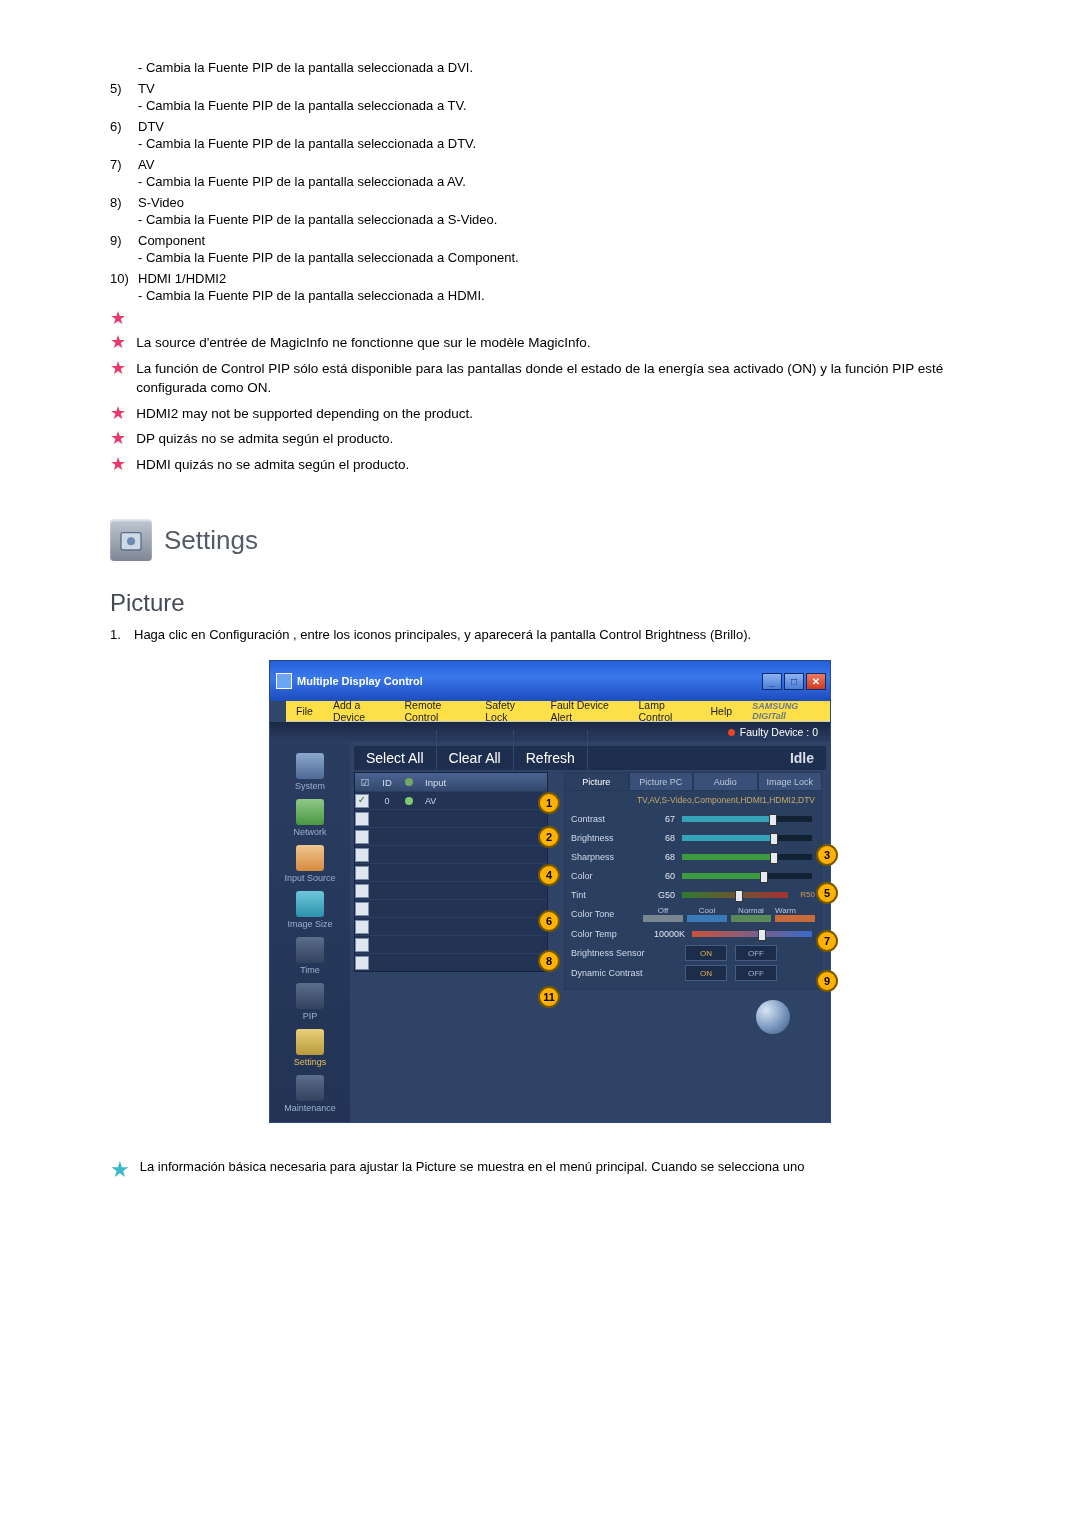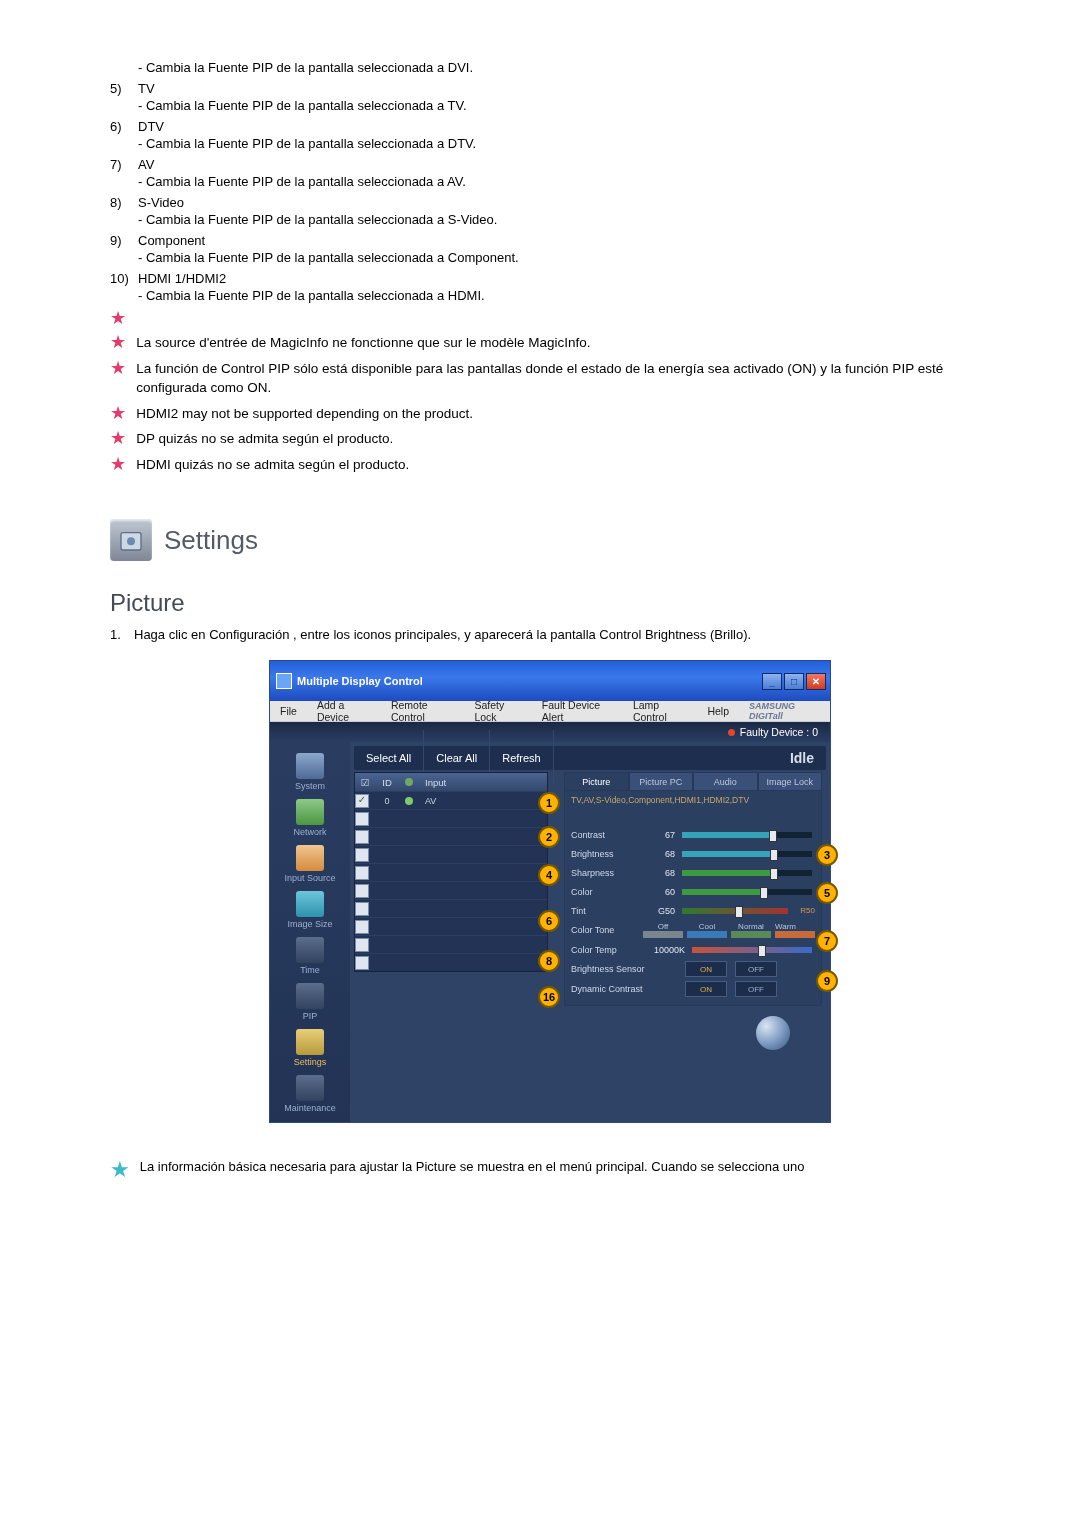--- a/index.html
+++ b/index.html
@@ -88,27 +88,28 @@
     font-size: 11px;
     font-weight: bold;
   }
   .titlebar .t-icon { width:14px;height:14px;background:#6aa6f5;border:1px solid #fff;margin-right:5px;}
   .titlebar .spacer { flex:1; }
   .win-btn { width:18px;height:15px;margin-left:2px;border:1px solid #0a2a6b;display:flex;align-items:center;justify-content:center;font-size:10px;font-weight:bold;}
   .win-min,.win-max{background:linear-gradient(#8db3f0,#4b7dd6);color:#0a2a6b;}
   .win-close{background:linear-gradient(#f07860,#d23a1e);color:#fff;}
   .menubar {
     height: 20px;
-    background: #e5e5e5;
+    background: #fde047;
     display: flex; align-items:center;
     padding: 0 4px;
     gap: 8px;
     font-size: 10.5px;
     color: #222;
     border-bottom: 1px solid #c6cedc;
+    margin-left: 16px;
   }
   .menubar span { padding: 2px 6px; }
   .menubar .brand { margin-left:auto; font-style:italic; color:#6a7794; font-size:9px; font-weight:bold;}
   .faulty-strip {
     background: linear-gradient(#1b2844,#2a3e63);
     height: 20px;
     display:flex; align-items:center; justify-content:flex-end;
     padding: 0 12px;
     font-size: 10.5px;
     color:#fff;
@@ -140,21 +141,21 @@
   .side-item .sicon.yellow{ background: linear-gradient(#e8cf7a,#b89a3c); }
   .main-area { flex:1; background:#2f4366; }
   .button-bar {
     display:flex; align-items:center;
     background:#1e2e4e;
     height:24px;
     margin:4px 4px 0 4px;
     border-radius:2px;
   }
   .btn {
-    font-size:11px;color:#fff;
+    font-size:14px;color:#fff;
     padding: 16px 12px;
     height:100%;
     display:flex;align-items:center;
     border-right:1px solid #32486e;
   }
   .status-idle{margin-left:auto;font-size:14px;color:#d8dfe9;padding-right:12px;font-weight:bold;}
   .device-list {
     margin: 2px 4px 4px 4px;
     background:#223355;
     border:1px solid #18243d;
@@ -174,21 +175,21 @@
   .settings-panel {
     position:absolute;
     right:8px; top:0;
     width: 258px;
   }
   .content-wrap{position:relative;min-height:268px;}
   .tabs{display:flex;height:18px;font-size:9px;color:#bcc9dd;}
   .tab{flex:1;display:flex;align-items:center;justify-content:center;background:#3a5078;border:1px solid #27395a;border-bottom:none;}
   .tab.active{background:#2b3f61;color:#fff;}
   .panel-body{background:#2b3f61;border:1px solid #27395a;padding:4px 6px 6px 6px;}
-  .panel-sub{font-size:8.5px;color:#c9a96a;text-align:left;margin-bottom:20px;}
+  .panel-sub{font-size:8.5px;color:#c9a96a;text-align:right;margin-bottom:4px;}
   .slider-row{display:flex;align-items:center;height:19px;font-size:9px;color:#cfd9e8;}
   .slbl{width:72px;}
   .sval{width:32px;text-align:right;padding-right:4px;color:#e0e6ef;}
   .track{flex:1;height:6px;position:relative;margin:0 3px;}
   .track .tfill{position:absolute;left:0;top:0;bottom:0;}
   .track .tbg{position:absolute;left:0;right:0;top:0;bottom:0;background:#123;}
   .track .thumb{position:absolute;top:-2px;width:6px;height:10px;background:#e4e9f2;border:1px solid #333;}
   .tone-row{display:flex;align-items:center;height:20px;font-size:9px;color:#cfd9e8;}
   .tone-row .slbl{width:72px;}
   .tone-track{flex:1;display:flex;align-items:center;gap:4px;font-size:8px;color:#b8c6dc;}
@@ -570,21 +571,21 @@
               </div>
             </div>
             <div class="logo-ball"></div>
           </div>
 
           <div class="callout" style="left:188px;top:20px;">1</div>
           <div class="callout" style="left:188px;top:54px;">2</div>
           <div class="callout" style="left:188px;top:92px;">4</div>
           <div class="callout" style="left:188px;top:138px;">6</div>
           <div class="callout" style="left:188px;top:178px;">8</div>
-          <div class="callout" style="left:188px;top:214px;">16</div>
+          <div class="callout" style="left:188px;top:214px;">11</div>
           <div class="callout" style="right:-8px;top:72px;">3</div>
           <div class="callout" style="right:-8px;top:110px;">5</div>
           <div class="callout" style="right:-8px;top:158px;">7</div>
           <div class="callout" style="right:-8px;top:198px;">9</div>
         </div>
       </div>
     </div>
   </div>
 
   <div class="footer-note">

